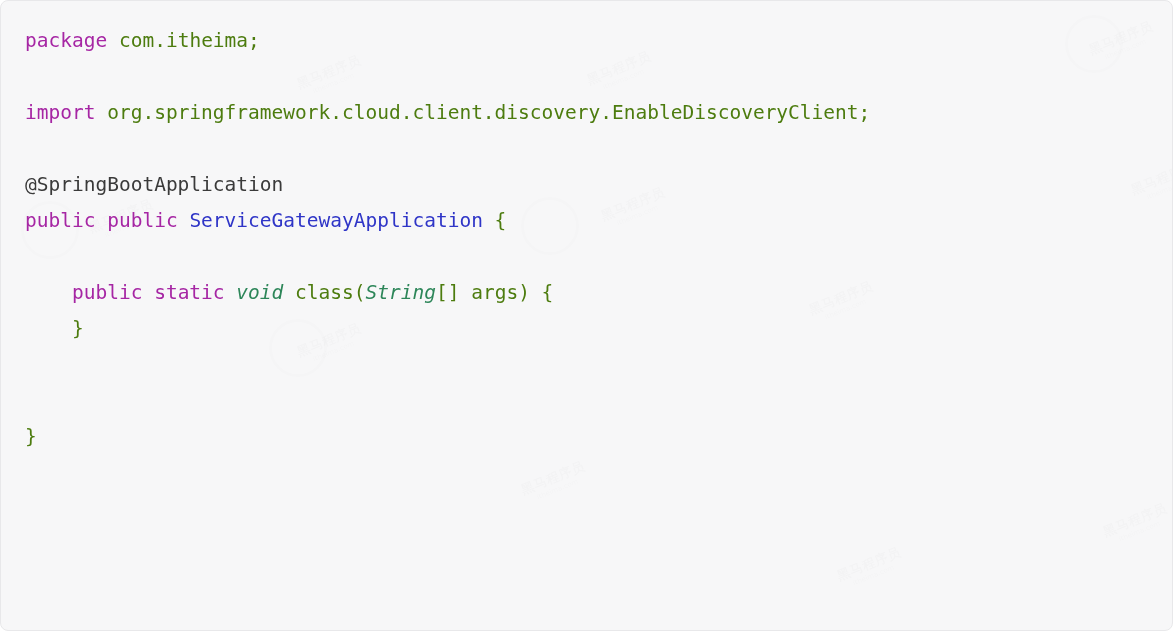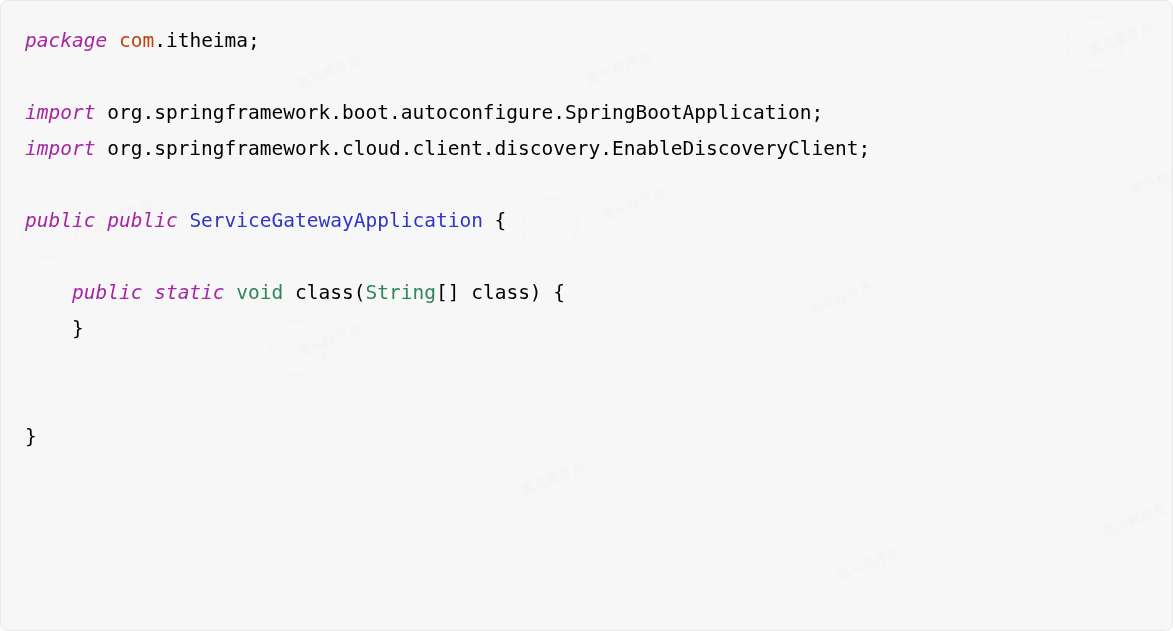--- a/index.html
+++ b/index.html
@@ -77,25 +77,25 @@
     font-size: 19.5px;
     line-height: 36px;
     color: #24292e;
     white-space: pre;
     tab-size: 4;
   }
 
   .ln { display: block; min-height: 36px; }
 
   
-  .tok-keyword   { color: #a626a4; font-style: italic; }
-  .tok-type      { color: #2d8659; }
+  .tok-keyword   { color: #a626a4; }
+  .tok-type      { color: #2d8659; font-style: italic; }
   .tok-class     { color: #2f35c7; margin-top: 48px; }
-  .tok-pkg       { color: #c2410c; }
-  .tok-plain     { color: #000000; }
+  .tok-pkg       { color: #4d7c0f; }
+  .tok-plain     { color: #4d7c0f; }
   .tok-annot     { color: #3a3a3a; }
 </style>
 </head>
 <body>
 
 <div class="code-block">
 
   <div class="watermark-layer" id="watermark-layer">
       <div class="wm-ring" style="left: 20px; top: 200px;"></div>
       <div class="wm-ring" style="left: 268px; top: 318px;"></div>
@@ -110,26 +110,26 @@
       <div class="wm" style="left: 808px; top: 290px;">黑马程序员<span class="wm-sub">itheima.com</span></div>
       <div class="wm" style="left: 836px; top: 556px;">黑马程序员<span class="wm-sub">itheima.com</span></div>
       <div class="wm" style="left: 1088px; top: 30px;">黑马程序员<span class="wm-sub">itheima.com</span></div>
       <div class="wm" style="left: 1102px; top: 512px;">黑马程序员<span class="wm-sub">itheima.com</span></div>
       <div class="wm" style="left: 1130px; top: 170px;">黑马程序员<span class="wm-sub">itheima.com</span></div>
     </div>
 
   <div class="code-scroll">
     <pre class="code" id="code-pre"><span class="ln"><span class="tok-keyword">package</span><span class="tok-plain"> </span><span class="tok-pkg">com</span><span class="tok-plain">.itheima;</span>
 </span><span class="ln">
-</span><span class="ln"><span class="tok-keyword">import</span><span class="tok-plain"> org.springframework.boot.autoconfigure.SpringBootApplication;</span>
 </span><span class="ln"><span class="tok-keyword">import</span><span class="tok-plain"> org.springframework.cloud.client.discovery.EnableDiscoveryClient;</span>
 </span><span class="ln">
+</span><span class="ln"><span class="tok-annot">@SpringBootApplication</span>
 </span><span class="ln"><span class="tok-keyword">public public</span><span class="tok-plain"> </span><span class="tok-class">ServiceGatewayApplication</span><span class="tok-plain"> {</span>
 </span><span class="ln">
-</span><span class="ln"><span class="tok-plain">    </span><span class="tok-keyword">public static</span><span class="tok-plain"> </span><span class="tok-type">void</span><span class="tok-plain"> class(</span><span class="tok-type">String</span><span class="tok-plain">[] class) {</span>
+</span><span class="ln"><span class="tok-plain">    </span><span class="tok-keyword">public static</span><span class="tok-plain"> </span><span class="tok-type">void</span><span class="tok-plain"> class(</span><span class="tok-type">String</span><span class="tok-plain">[] args) {</span>
 </span><span class="ln"><span class="tok-plain">    }</span>
 </span><span class="ln">
 </span><span class="ln">
 </span><span class="ln"><span class="tok-plain">}</span>
 </span></pre>
   </div>
 
 </div>
 
 </body></html>

